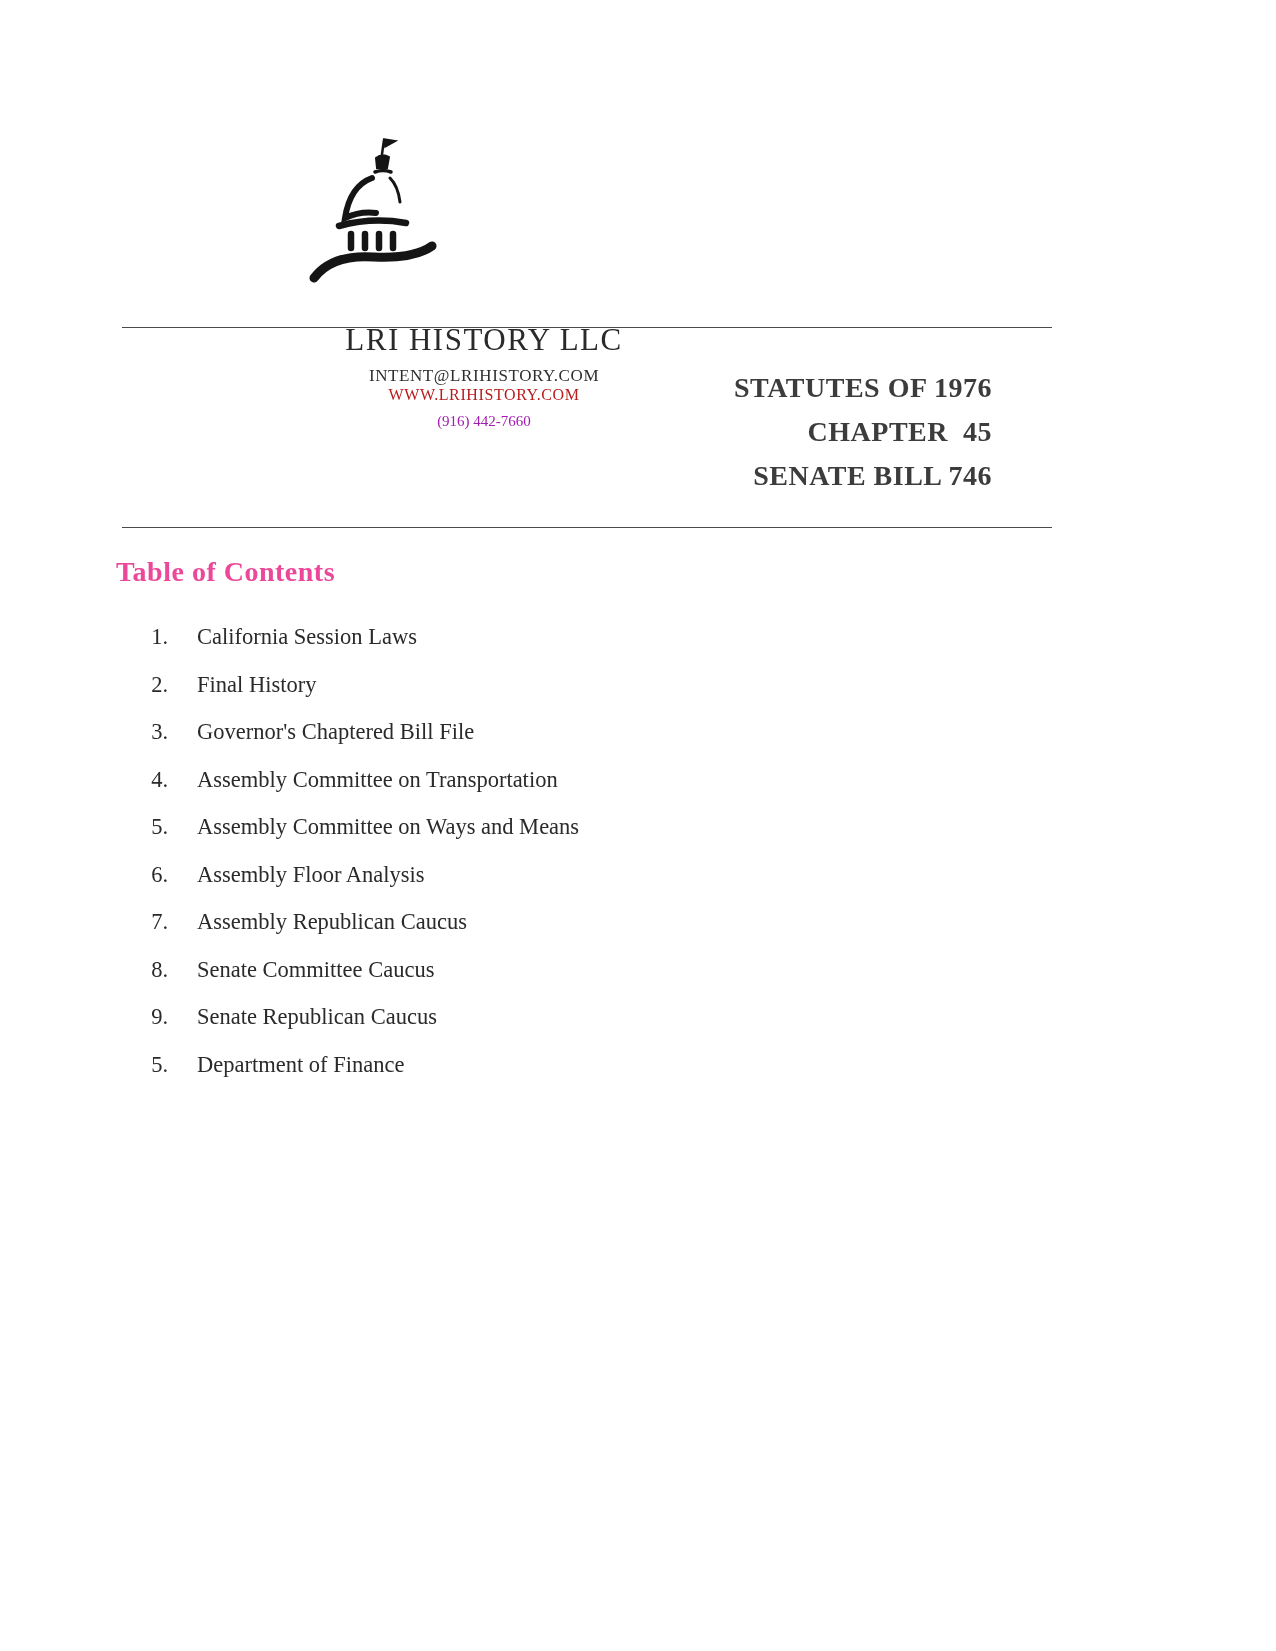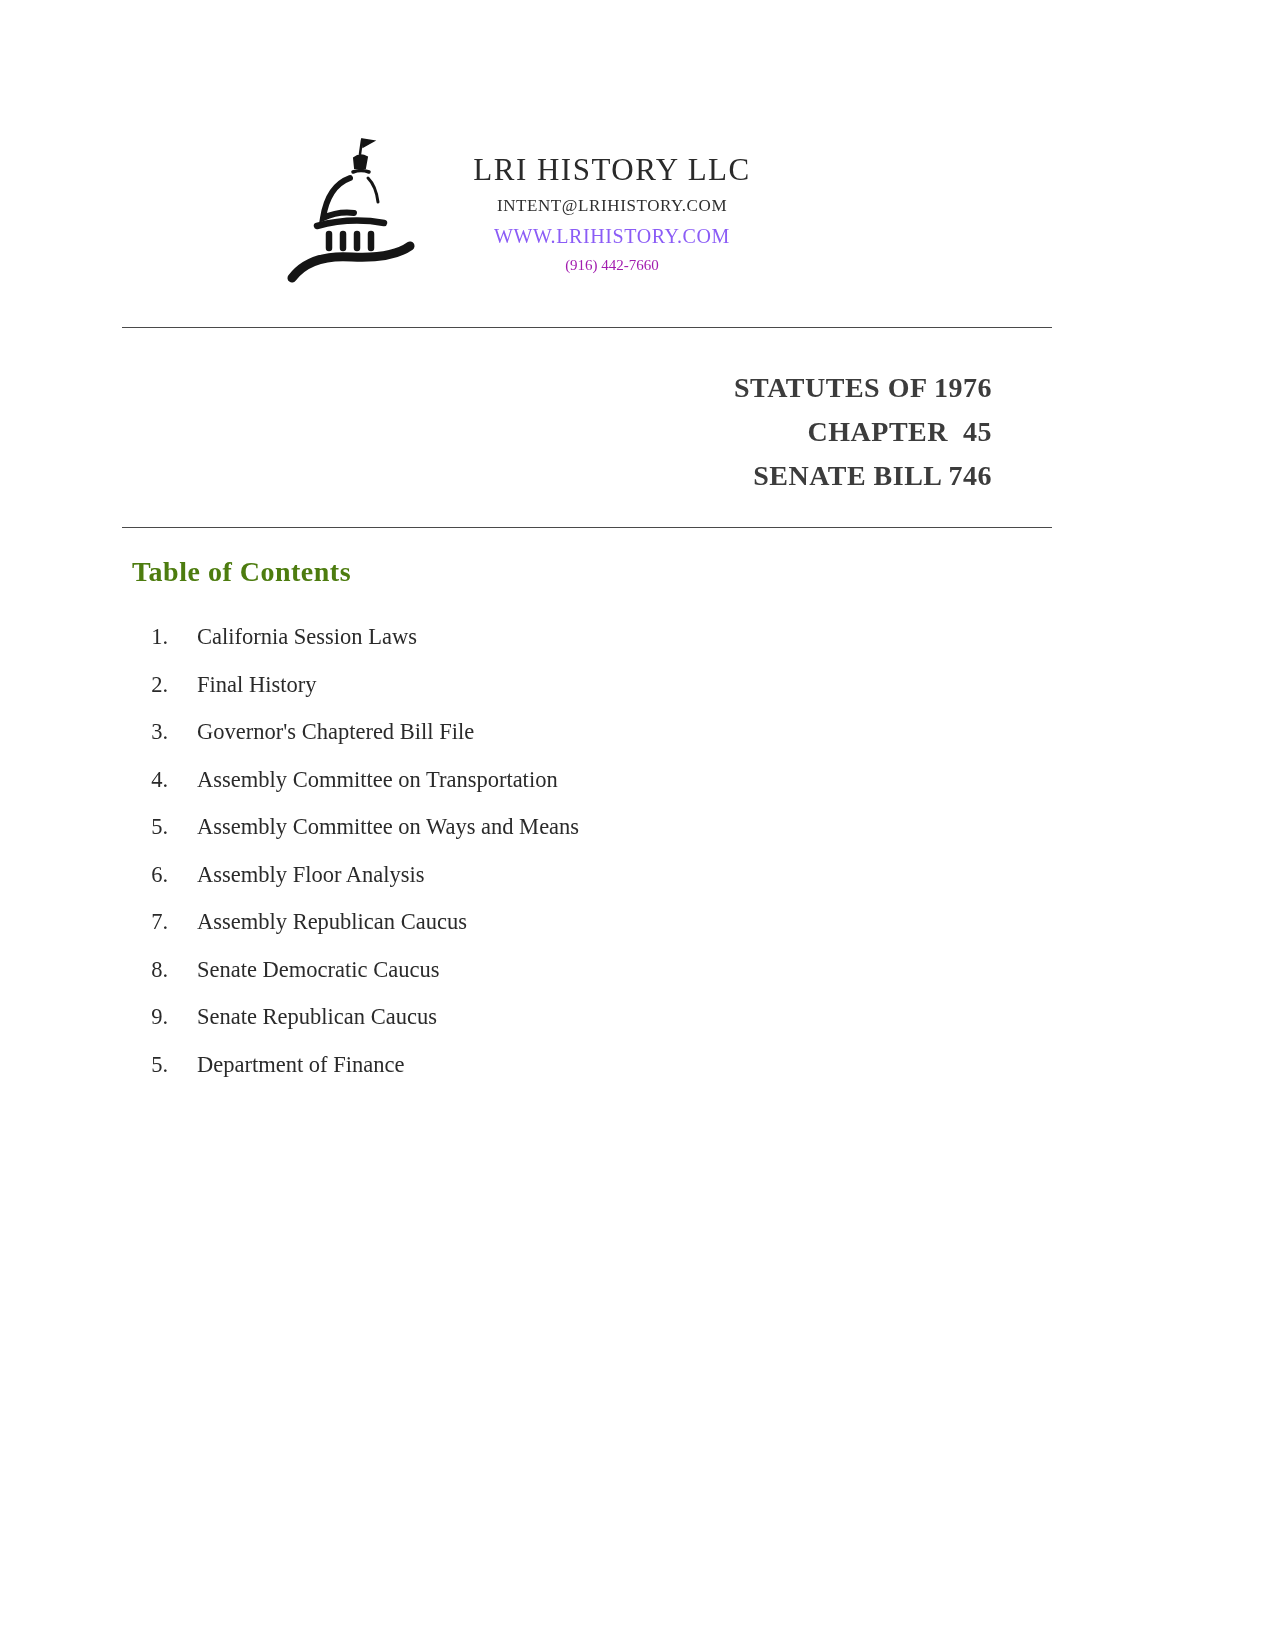--- a/index.html
+++ b/index.html
@@ -14,23 +14,24 @@
     background: #ffffff;
     font-family: "Liberation Serif", serif;
     color: #1c1c1c;
     overflow: hidden;
   }
 
   
   .letterhead {
     position: absolute;
     top: 126px;
-    left: 284px;
+    left: 306px;
     display: flex;
     align-items: flex-start;
+    flex-direction: column;
   }
   .logo {
     width: 150px;
     height: 170px;
     flex: 0 0 auto;
   }
   .header-text {
     margin-left: 18px;
     padding-top: 26px;
     width: 320px;
@@ -42,24 +43,23 @@
     color: #2a2a2a;
     white-space: nowrap;
   }
   .email {
     margin-top: 8px;
     font-size: 17px;
     letter-spacing: 0.6px;
     color: #2e2e2e;
   }
   .website {
-    margin-top: 9px;
-    font-size: 20px;
+    font-size: 16px;
     letter-spacing: 0.6px;
-    color: #8b5cf6;
+    color: #b91c1c;
   }
   .phone {
     margin-top: 9px;
     font-size: 15px;
     color: #a21caf;
   }
 
   
   .rule {
     position: absolute;
@@ -84,25 +84,25 @@
     line-height: 44px;
     color: #3c3c3c;
     letter-spacing: 0.5px;
   }
   .statute-line { white-space: pre; }
 
   
   .toc-title {
     position: absolute;
     top: 556px;
-    left: 132px;
+    left: 116px;
     font-size: 28px;
     font-weight: bold;
     letter-spacing: 0.5px;
-    color: #4d7c0f;
+    color: #ec4899;
   }
   .toc-list {
     position: absolute;
     top: 622px;
     left: 116px;
     width: 800px;
   }
   .toc-item {
     display: flex;
     align-items: baseline;
@@ -202,21 +202,21 @@
       <span class="toc-label">Assembly Floor Analysis</span>
     </div>
 
     <div class="toc-item">
       <span class="toc-num">7.</span>
       <span class="toc-label">Assembly Republican Caucus</span>
     </div>
 
     <div class="toc-item">
       <span class="toc-num">8.</span>
-      <span class="toc-label">Senate Democratic Caucus</span>
+      <span class="toc-label">Senate Committee Caucus</span>
     </div>
 
     <div class="toc-item">
       <span class="toc-num">9.</span>
       <span class="toc-label">Senate Republican Caucus</span>
     </div>
 
     <div class="toc-item">
       <span class="toc-num">5.</span>
       <span class="toc-label">Department of Finance</span>

